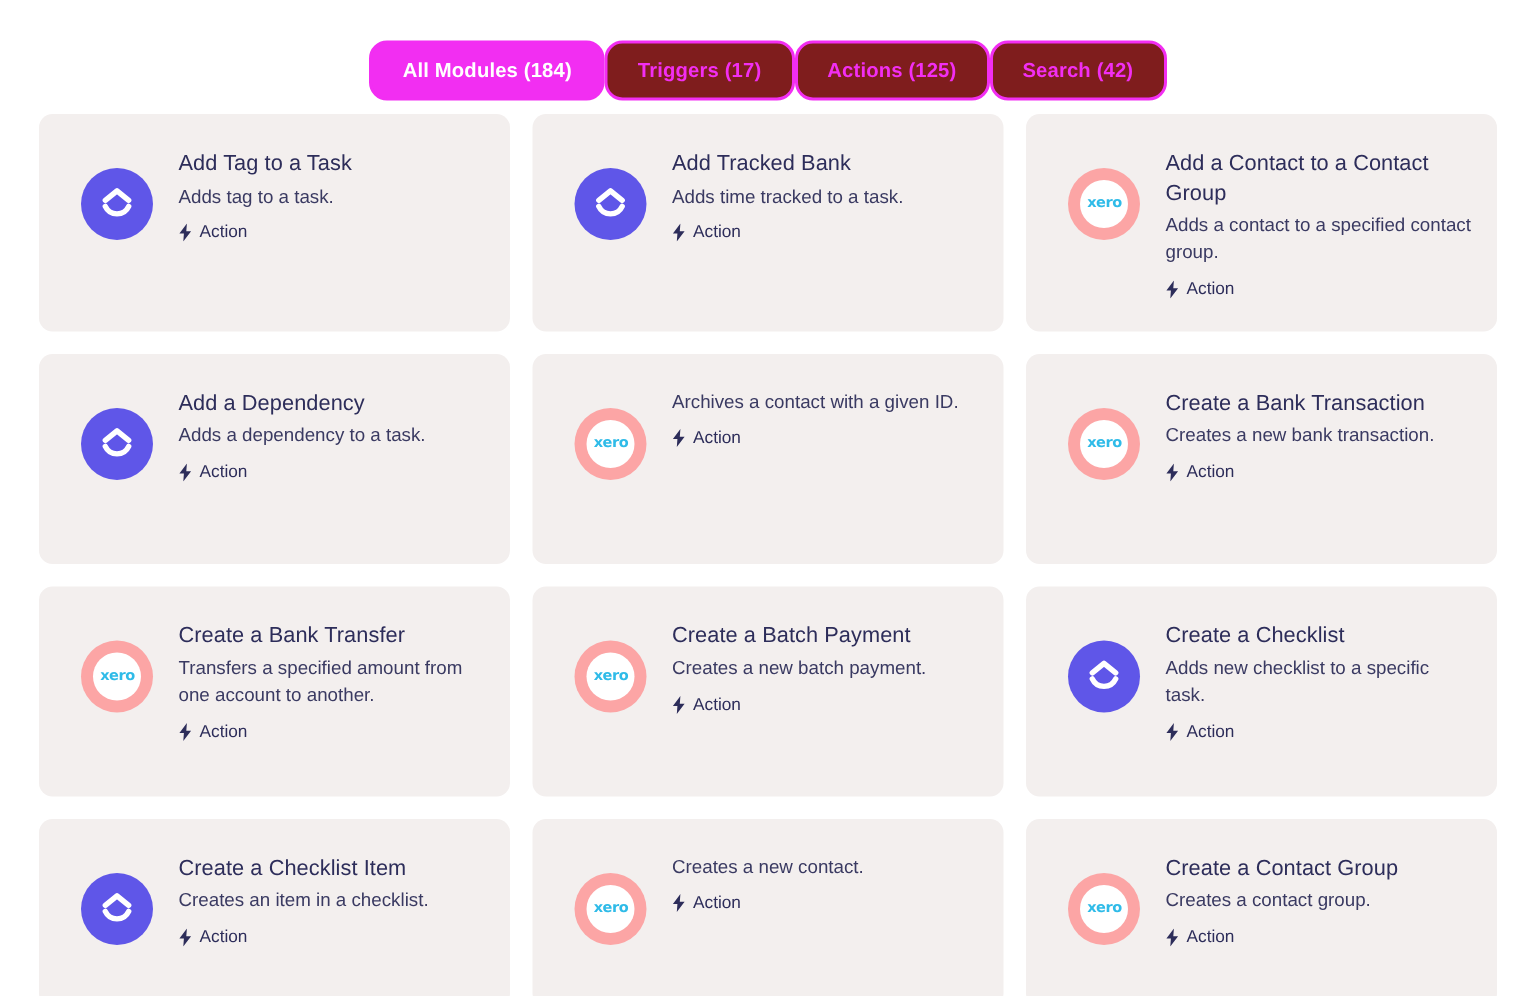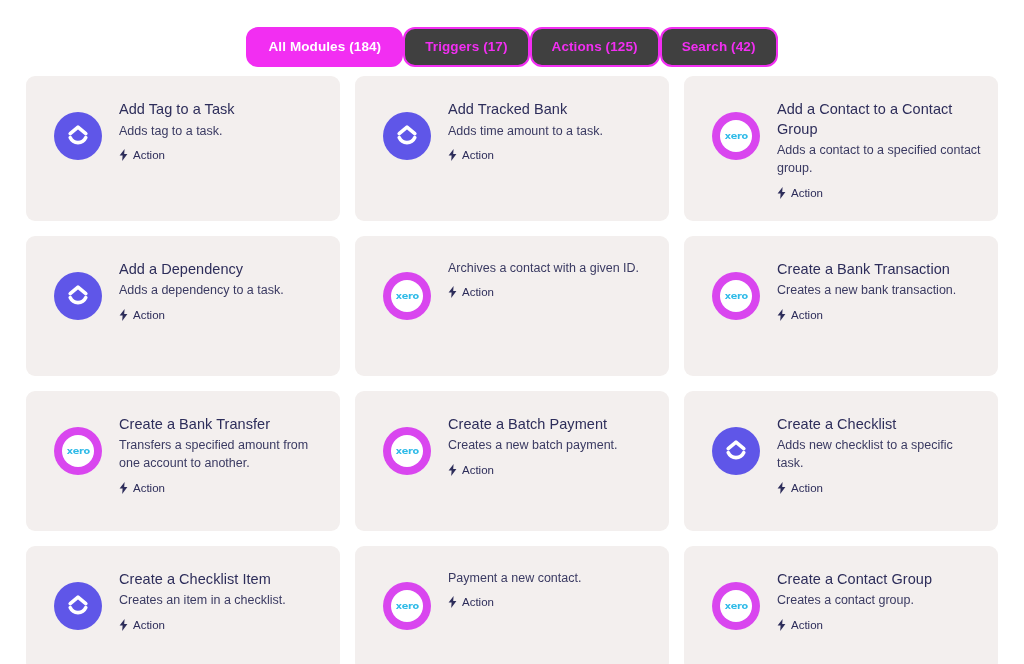--- a/index.html
+++ b/index.html
@@ -28,21 +28,21 @@
   .pill {
     border-radius: 12px;
     font-size: 13.5px;
     font-weight: bold;
     letter-spacing: 0.1px;
     line-height: 1;
     padding: 11px 20px 12px 20px;
     white-space: nowrap;
     cursor: pointer;
     border: 2px solid #f22ef2;
-    background: #404040;
+    background: #7f1d1d;
     color: #f22ef2;
   }
   .pill.active {
     background: #f22ef2;
     border-color: #f22ef2;
     color: #ffffff;
   }
 
   
   .grid {
@@ -76,21 +76,21 @@
     width: 48px; height: 48px;
     border-radius: 50%;
     background: #5f56e8;
     display: flex;
     align-items: center;
     justify-content: center;
   }
   .icon-xero {
     width: 48px; height: 48px;
     border-radius: 50%;
-    background: #d946ef;
+    background: #fca5a5;
     display: flex;
     align-items: center;
     justify-content: center;
   }
   .xero-inner {
     width: 32px; height: 32px;
     border-radius: 50%;
     background: #ffffff;
     display: flex;
     align-items: center;
@@ -176,21 +176,21 @@
         <div class="icon-wrap">
           <div class="icon-clickup">
             <svg width="26" height="26" viewBox="0 0 26 26" aria-hidden="true">
               <path d="M5.2 10.6 L13 4.2 L20.8 10.6" fill="none" stroke="#ffffff" stroke-width="3.6" stroke-linecap="round" stroke-linejoin="round"></path>
               <path d="M5.2 14.6 A8.6 8.6 0 0 0 20.8 14.6" fill="none" stroke="#ffffff" stroke-width="3.6" stroke-linecap="round"></path>
             </svg>
           </div>
         </div>
         <div class="card-body">
           <div class="card-title">Add Tracked Bank</div>
-          <div class="card-desc">Adds time amount to a task.</div>
+          <div class="card-desc">Adds time tracked to a task.</div>
           <div class="card-tag">
             <span class="bolt-icon"><svg width="9" height="12" viewBox="0 0 9 12" aria-hidden="true">
                 <path d="M5.6 0 L0.6 6.6 H3.6 L3.2 12 L8.4 5.1 H5.2 Z" fill="#2d2d5a"></path>
               </svg></span>
             <span>Action</span>
           </div>
         </div>
       </div>
       <div class="card tall">
         <div class="icon-wrap">
@@ -348,21 +348,21 @@
       </div>
       <div class="card">
         <div class="icon-wrap">
           <div class="icon-xero">
             <div class="xero-inner">
               <span class="xero-word">xero</span>
             </div>
           </div>
         </div>
         <div class="card-body">
-          <div class="card-desc">Payment a new contact.</div>
+          <div class="card-desc">Creates a new contact.</div>
           <div class="card-tag">
             <span class="bolt-icon"><svg width="9" height="12" viewBox="0 0 9 12" aria-hidden="true">
                 <path d="M5.6 0 L0.6 6.6 H3.6 L3.2 12 L8.4 5.1 H5.2 Z" fill="#2d2d5a"></path>
               </svg></span>
             <span>Action</span>
           </div>
         </div>
       </div>
       <div class="card">
         <div class="icon-wrap">

